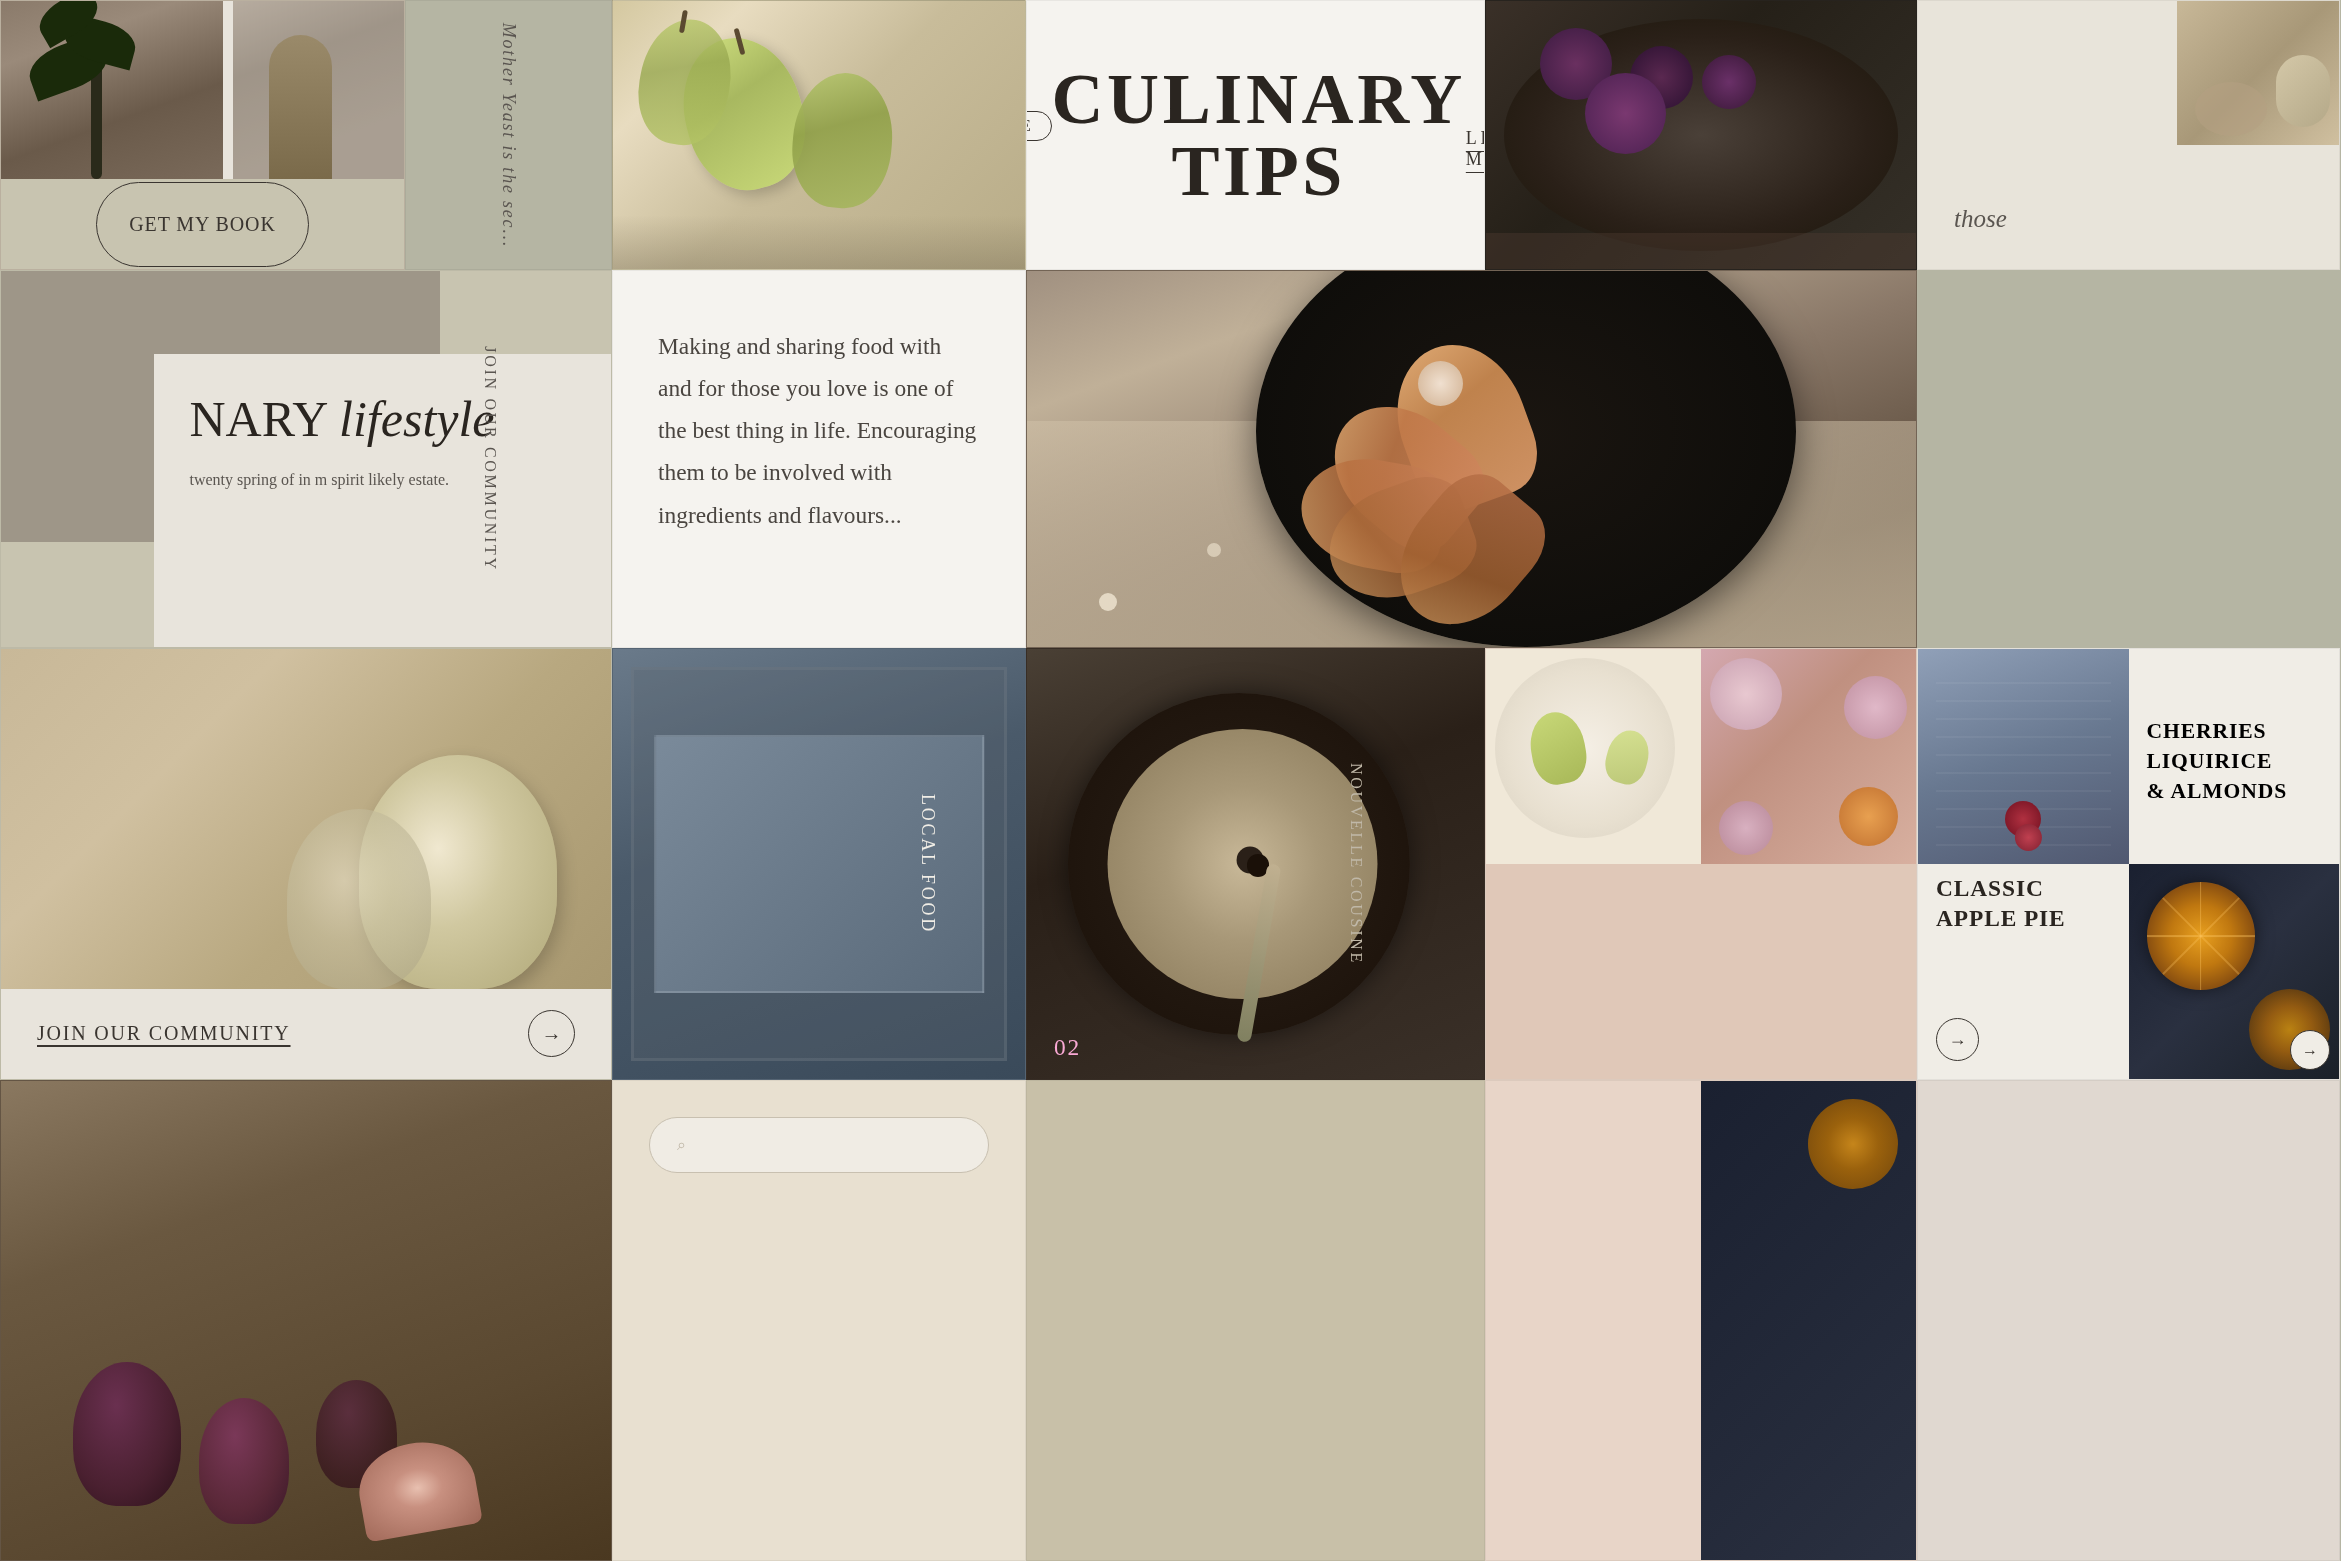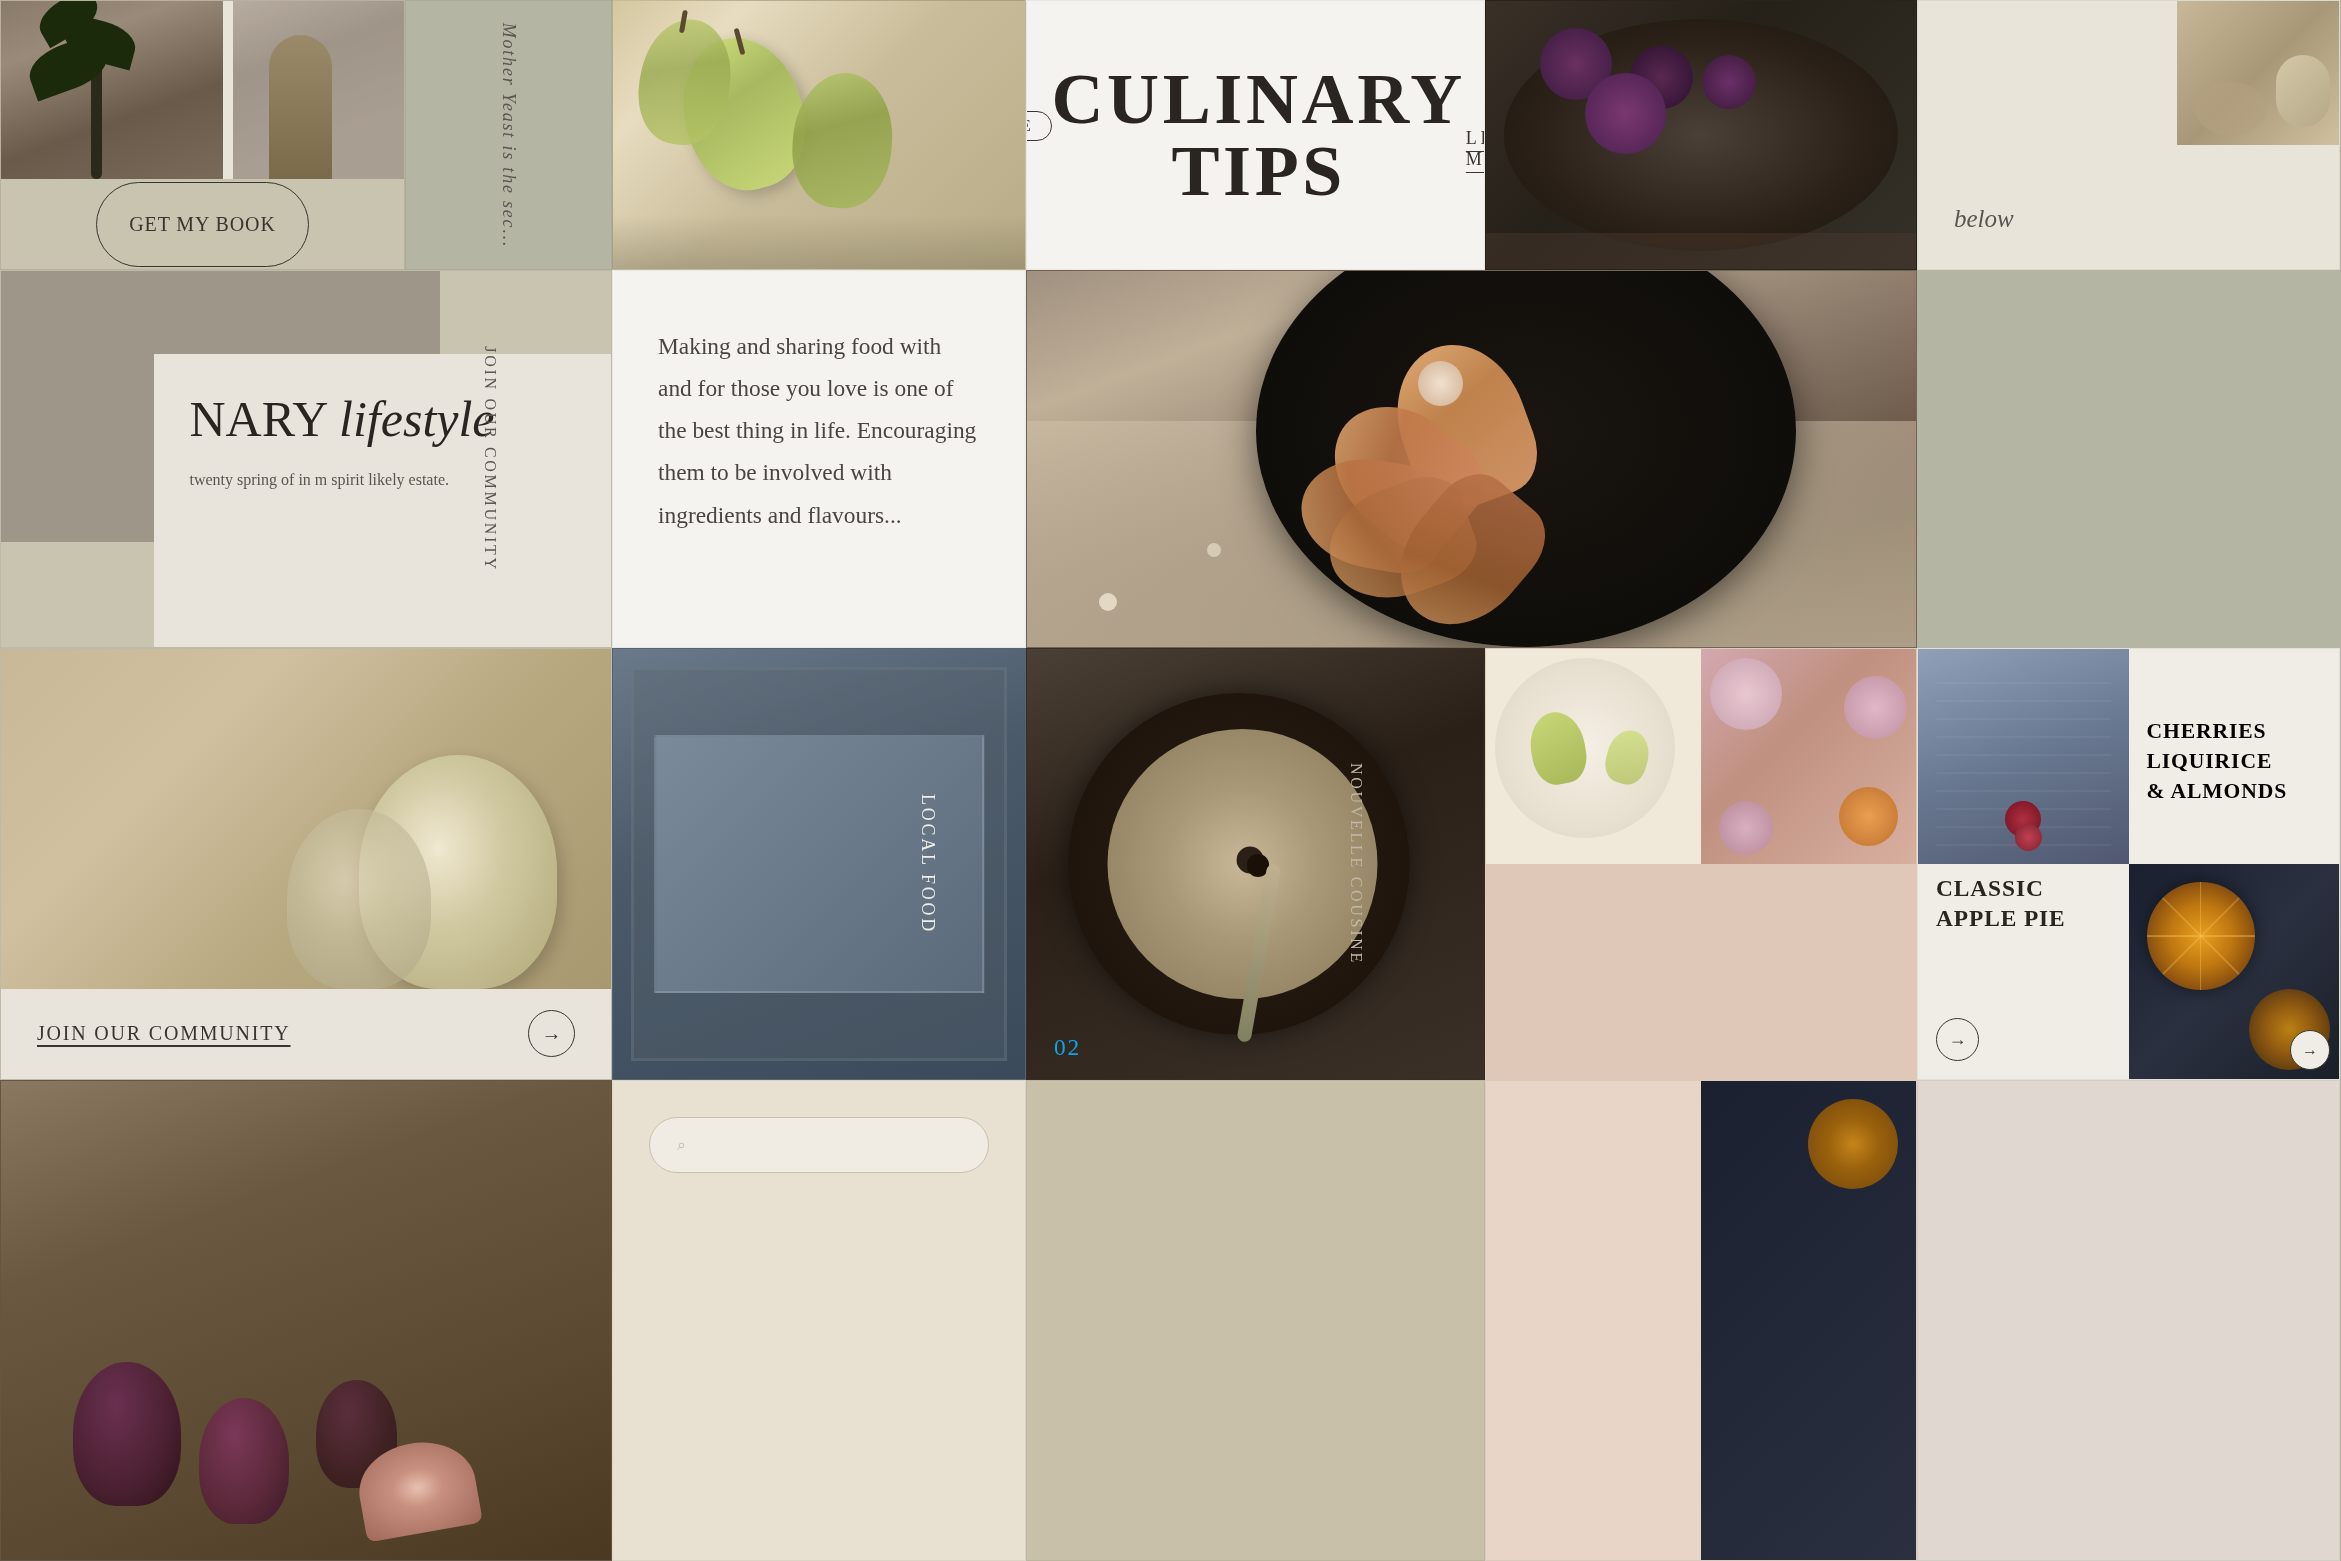--- a/index.html
+++ b/index.html
@@ -120,21 +120,21 @@
 
     <div style="position:absolute; bottom:0; left:0; right:0; height:36px; background:rgba(80,60,50,0.4);"></div>
   </div>
 
   <div class="cell" style="grid-column:6; grid-row:1; background:#e8e4da; display:flex; flex-direction:column; justify-content:flex-end; padding:27px 36px 36px; position:relative;">
 
     <div style="position:absolute; top:0; right:0; width:162px; height:144px; background:linear-gradient(135deg, #c8b898 0%, #a89878 50%, #d0c0a0 100%); overflow:hidden;">
       <div style="position:absolute; bottom:9px; left:18px; width:72px; height:54px; background:rgba(180,160,130,0.6); border-radius:50%;"></div>
       <div style="position:absolute; bottom:18px; right:9px; width:54px; height:72px; background:linear-gradient(135deg, #d4c8a8 0%, #b4a888 100%); border-radius:27px;"></div>
     </div>
-    <span style="font-size:25px; color:#5a5550; font-style:italic;">below</span>
+    <span style="font-size:25px; color:#5a5550; font-style:italic;">those</span>
   </div>
 
   <div class="cell" style="grid-column:1/3; grid-row:2; background:#c8c4b0; position:relative; overflow:hidden;">
 
     <div style="position:absolute; top:0; left:0; width:72%; height:72%; background:#9e9688;"></div>
 
     <div style="position:absolute; bottom:0; right:0; width:75%; height:78%; background:#e8e4dc;margin-left:32px;">
       <div style="padding:36px 36px 18px;">
         <div style="font-size:50px; color:#2a2520; font-family:'Times New Roman',serif;">NARY <em>lifestyle</em></div>
         <div style="font-size:16px; color:#5a5550; margin-top:18px; line-height:1.7;">twenty spring of in
@@ -197,21 +197,21 @@
 
     <div style="position:absolute; top:50%; left:50%; transform:translate(-55%, -50%); width:342px; height:342px; background:radial-gradient(circle, #2a2018 0%, #1a1008 100%); border-radius:50%; box-shadow:0 0 27px rgba(0,0,0,0.5);"></div>
 
     <div style="position:absolute; top:50%; left:50%; transform:translate(-55%, -50%); width:270px; height:270px; background:radial-gradient(circle, #c8b898 0%, #a89878 40%, #887858 100%); border-radius:50%;"></div>
 
     <div style="position:absolute; top:50%; left:50%; transform:translate(-72%, -65%); width:27px; height:27px; background:#2a2018; border-radius:50%;"></div>
     <div style="position:absolute; top:50%; left:50%; transform:translate(-40%, -45%); width:22.5px; height:22.5px; background:#1a1008; border-radius:50%;"></div>
 
     <div style="position:absolute; bottom:36px; left:50%; transform:translateX(-30%); width:13.5px; height:180px; background:linear-gradient(180deg, #c0b090 0%, #808060 100%); border-radius:7.2px; transform:translateX(-30%) rotate(10deg);"></div>
     <div style="position:absolute; right:27px; top:50%; transform:translateY(-50%) rotate(90deg); white-space:nowrap; font-size:16px; letter-spacing:2.7px; color:#c0b8a8; text-transform:uppercase; z-index:5;">NOUVELLE COUSINE</div>
-    <div style="position:absolute; bottom:18px; left:27px; font-size:23.4px; color:#0ea5e9; letter-spacing:1.8px; z-index:5;">02</div>
+    <div style="position:absolute; bottom:18px; left:27px; font-size:23.4px; color:#f9a8d4; letter-spacing:1.8px; z-index:5;">02</div>
   </div>
 
   <div class="cell" style="grid-column:5; grid-row:3; background:#e8d5c8; position:relative; overflow:hidden;">
 
     <div style="position:absolute; top:0; left:0; width:50%; height:50%; background:#f0e8d8; display:flex; align-items:center; justify-content:center; overflow:hidden;">
       <div style="width:180px; height:180px; background:radial-gradient(circle, #f5efe5 0%, #e8e0d0 60%, #d8d0c0 100%); border-radius:50%; position:absolute; top:9px; left:9px; display:flex; align-items:center; justify-content:center;">
 
         <div style="position:absolute; top:54px; left:36px; width:54px; height:72px; background:linear-gradient(160deg, #c8d878 0%, #a8b858 100%); border-radius:50% 50% 40% 40%; transform:rotate(-10deg);"></div>
         <div style="position:absolute; top:72px; right:27px; width:41px; height:54px; background:linear-gradient(160deg, #d0e080 0%, #b0c060 100%); border-radius:50% 50% 40% 40%; transform:rotate(15deg); opacity:0.8;"></div>
       </div>

